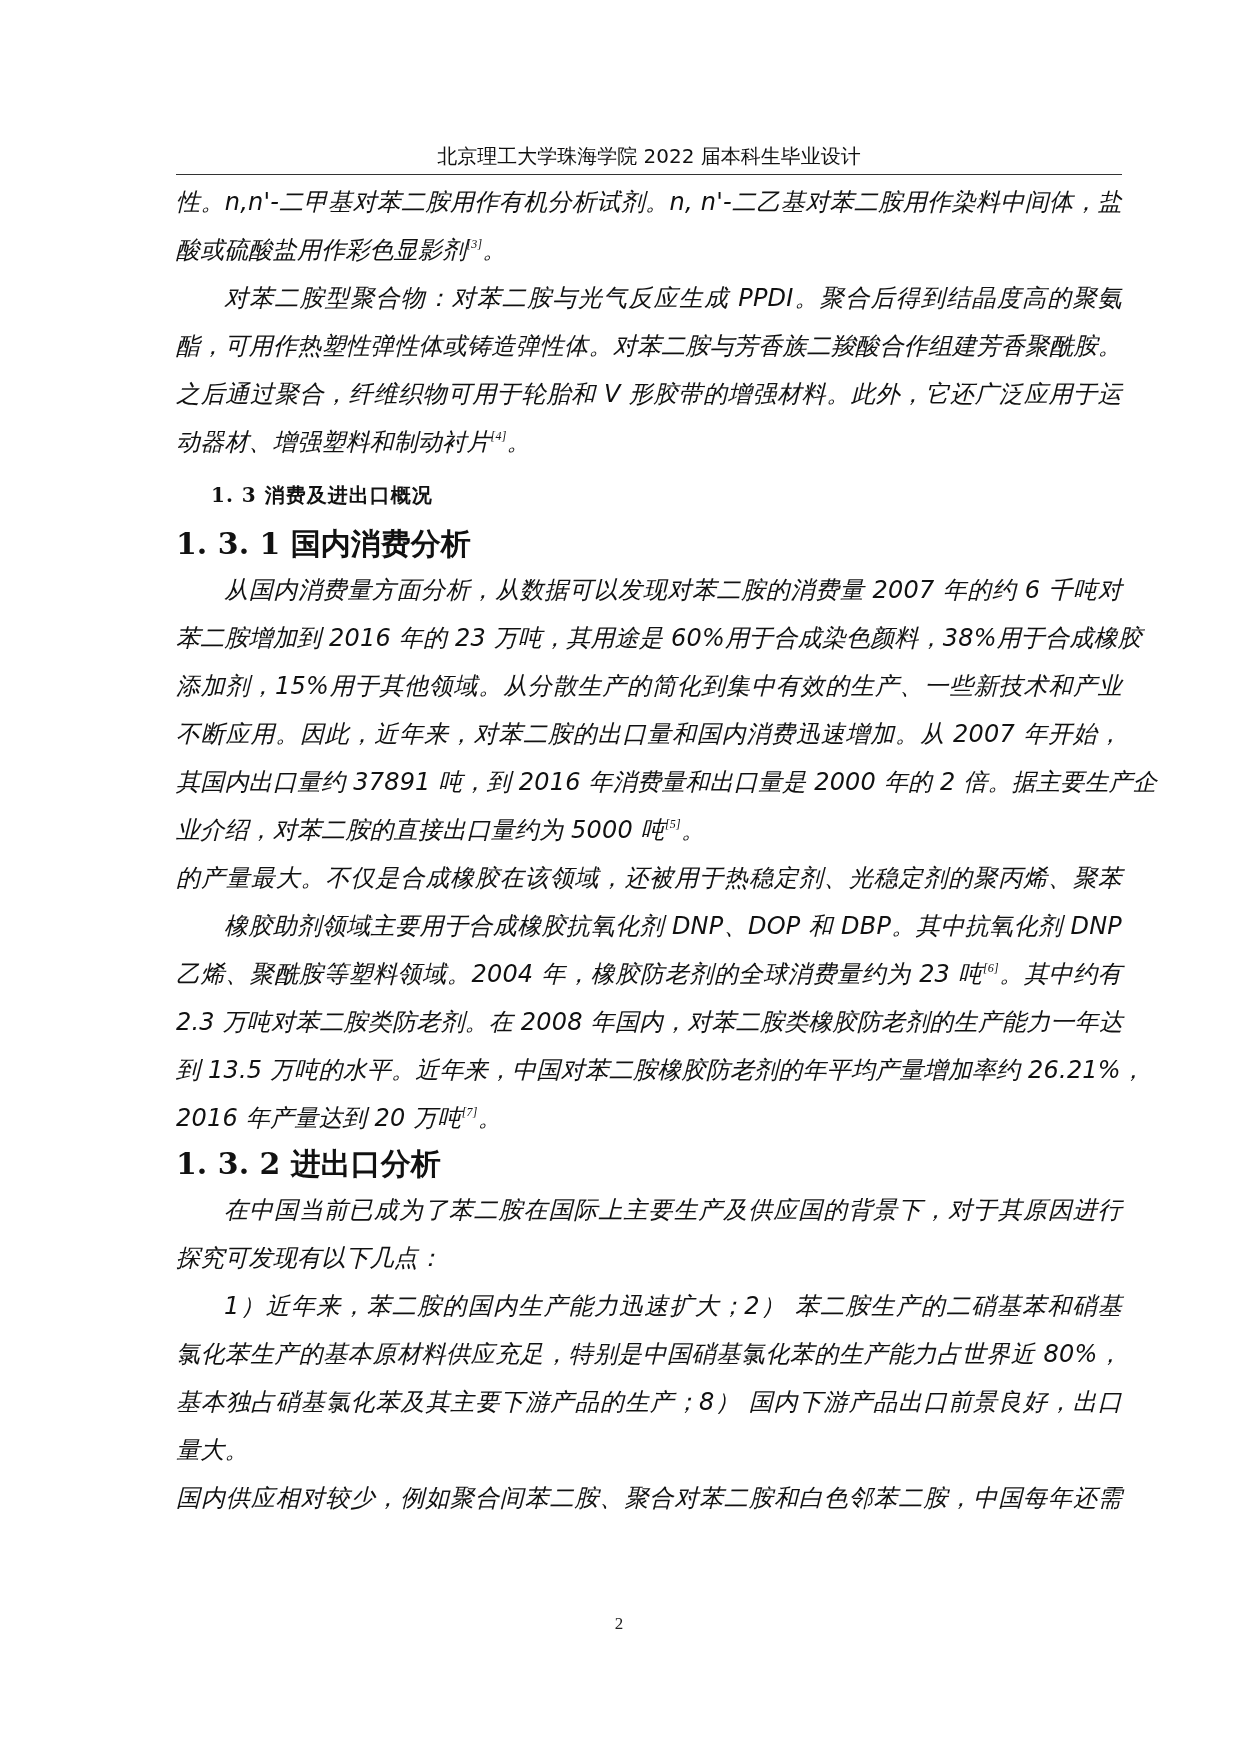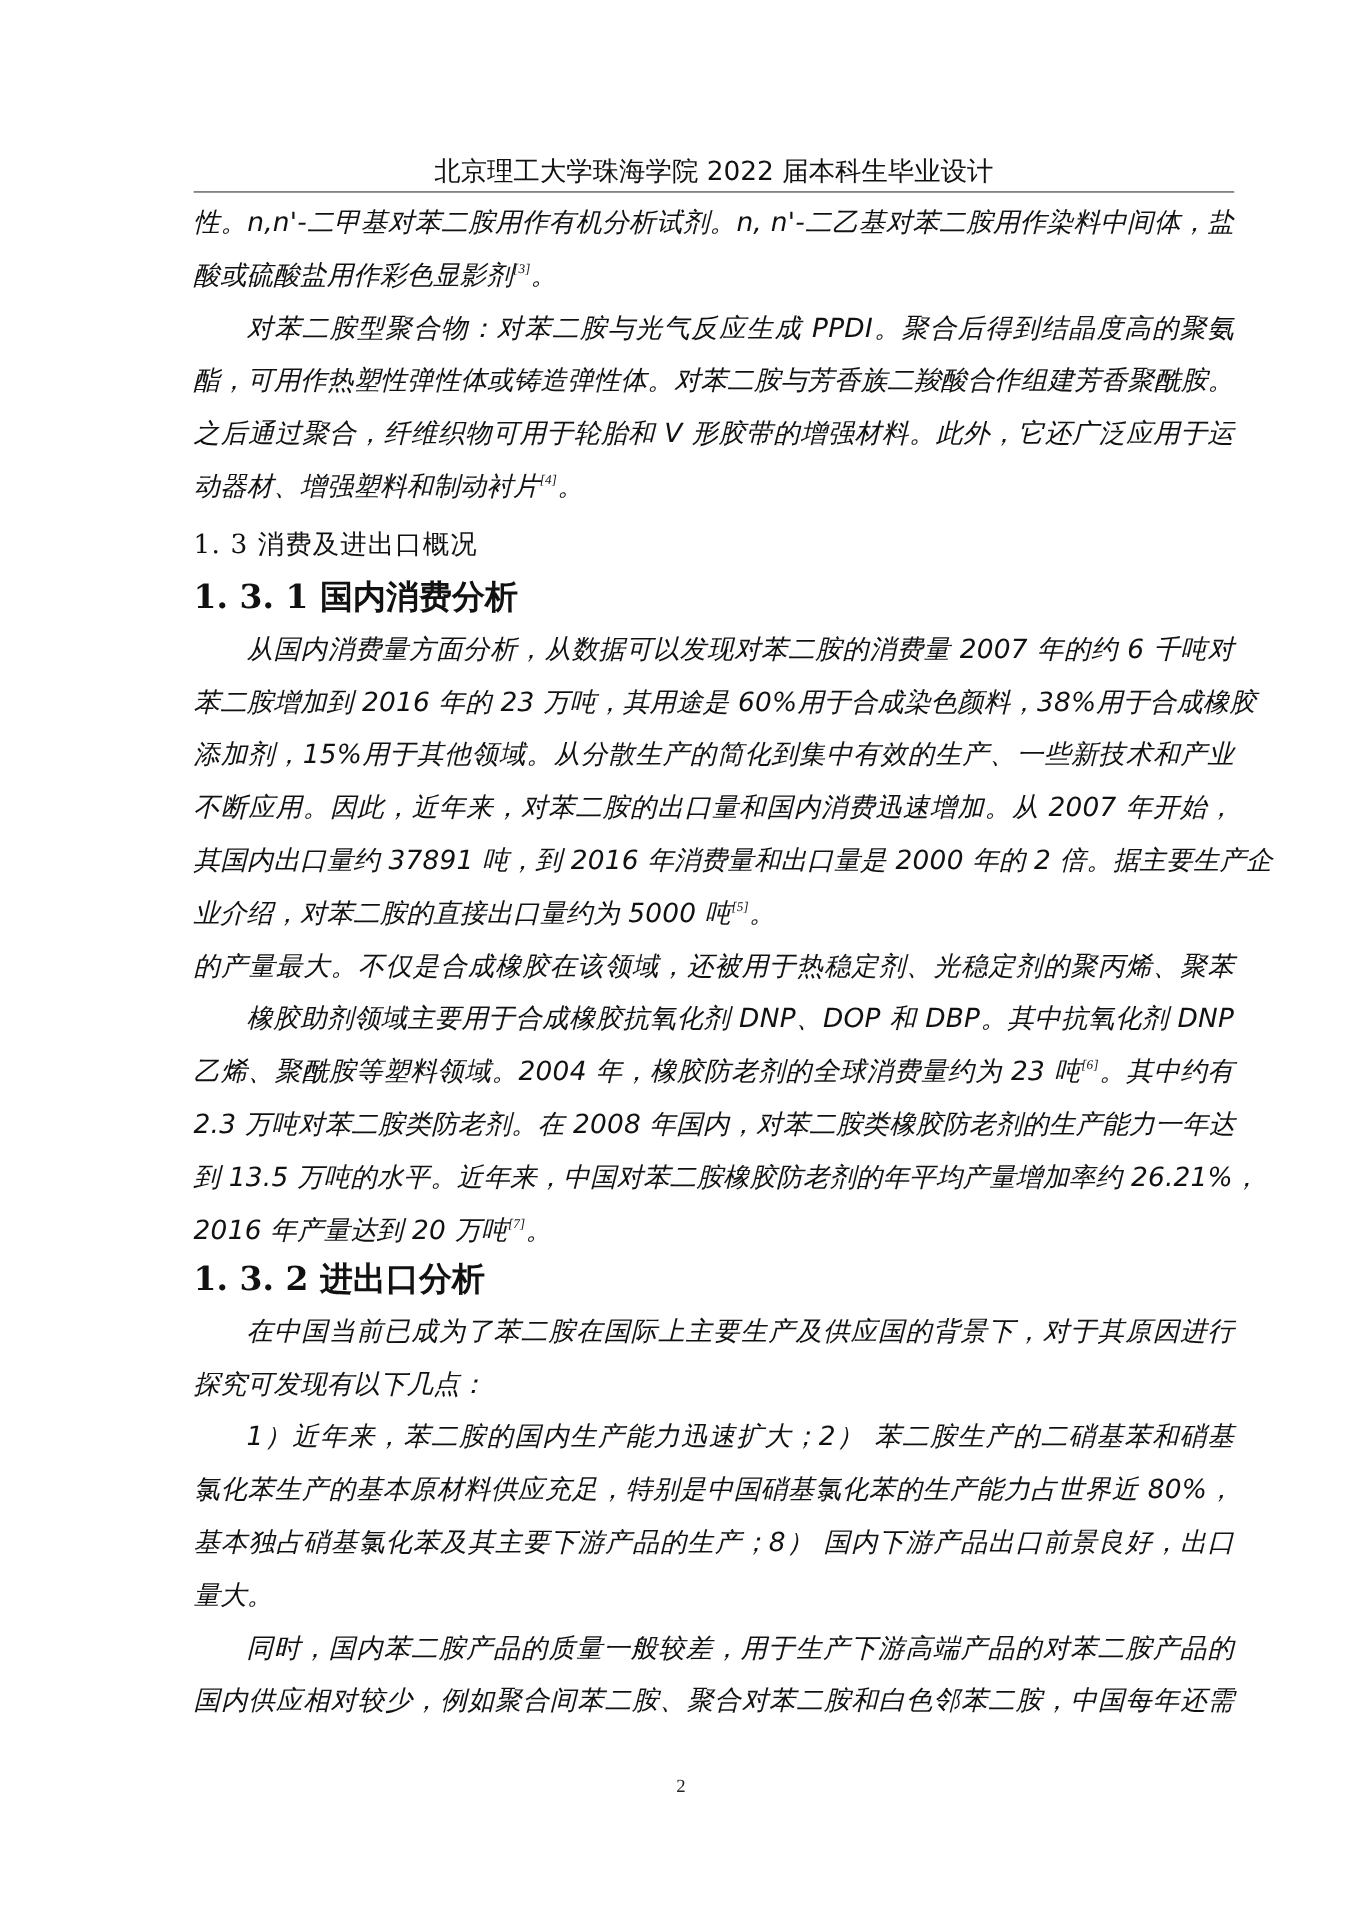--- a/index.html
+++ b/index.html
@@ -19,21 +19,21 @@
       position: absolute;
       left: 0; top: 0;
       width: 1238px; height: 1754px;
     }
     .running-header {
       position: absolute;
       left: 176px;
       width: 946px;
       top: 143px;
       text-align: center;
-      font-size: 24px;
+      font-size: 20px;
       line-height: 26px;
       letter-spacing: 0px;
       color: #111;
     }
     .header-rule {
       position: absolute;
       left: 176px;
       top: 174px;
       width: 946px;
       height: 0;
@@ -65,25 +65,26 @@
     sup.cite {
       font-size: 12px;
       line-height: 0;
       vertical-align: 10px;
       font-family: "Liberation Serif", serif;
     }
     .h2 {
       display: block;
       height: 54px;
       line-height: 54px;
-      font-size: 24px;
-      font-weight: normal;
+      font-size: 20px;
+      font-weight: bold;
       font-family: "DejaVu Serif", "Liberation Serif", serif;
       letter-spacing: 1px;
       margin-top: 2px;
+      margin-left: 35px;
     }
     .h3 {
       display: block;
       height: 44px;
       line-height: 44px;
       font-size: 30px;
       font-weight: bold;
       font-family: "DejaVu Serif", "Liberation Serif", serif;
     }
     .page-number {
@@ -149,21 +150,20 @@
     </div>
 
     <div>
       <span class="line indent">1）近年来，苯二胺的国内生产能力迅速扩大；2）  苯二胺生产的二硝基苯和硝基</span>
       <span class="line">氯化苯生产的基本原材料供应充足，特别是中国硝基氯化苯的生产能力占世界近 80%，</span>
       <span class="line">基本独占硝基氯化苯及其主要下游产品的生产；8）  国内下游产品出口前景良好，出口</span>
       <span class="line last">量大。</span>
     </div>
 
     <div>
-      <span class="line indent">同时，国内苯二胺产品的质量一般较差，用于生产下游高端产品的对苯二胺产品的</span>
       <span class="line">国内供应相对较少，例如聚合间苯二胺、聚合对苯二胺和白色邻苯二胺，中国每年还需</span>
     </div>
 
   </div>
 
   <div class="page-number">2</div>
 
 </div>
 
 </body></html>

